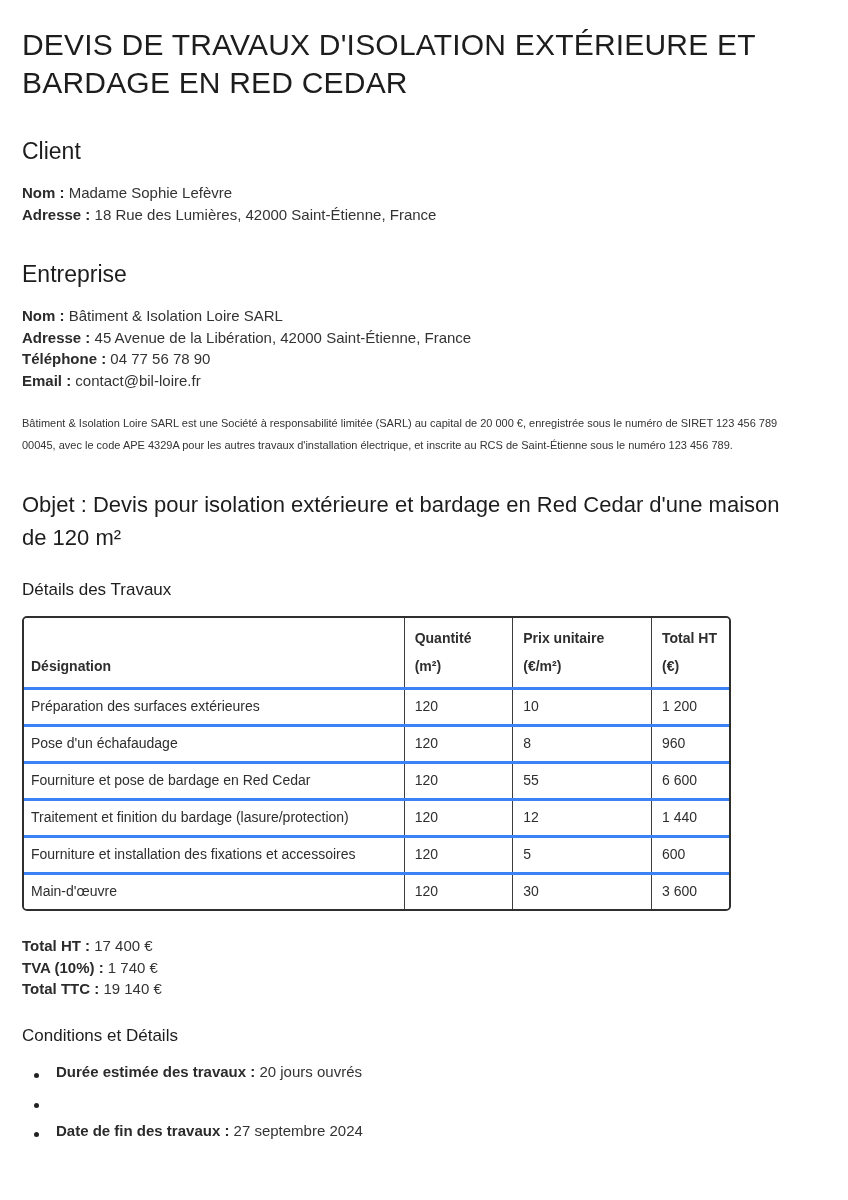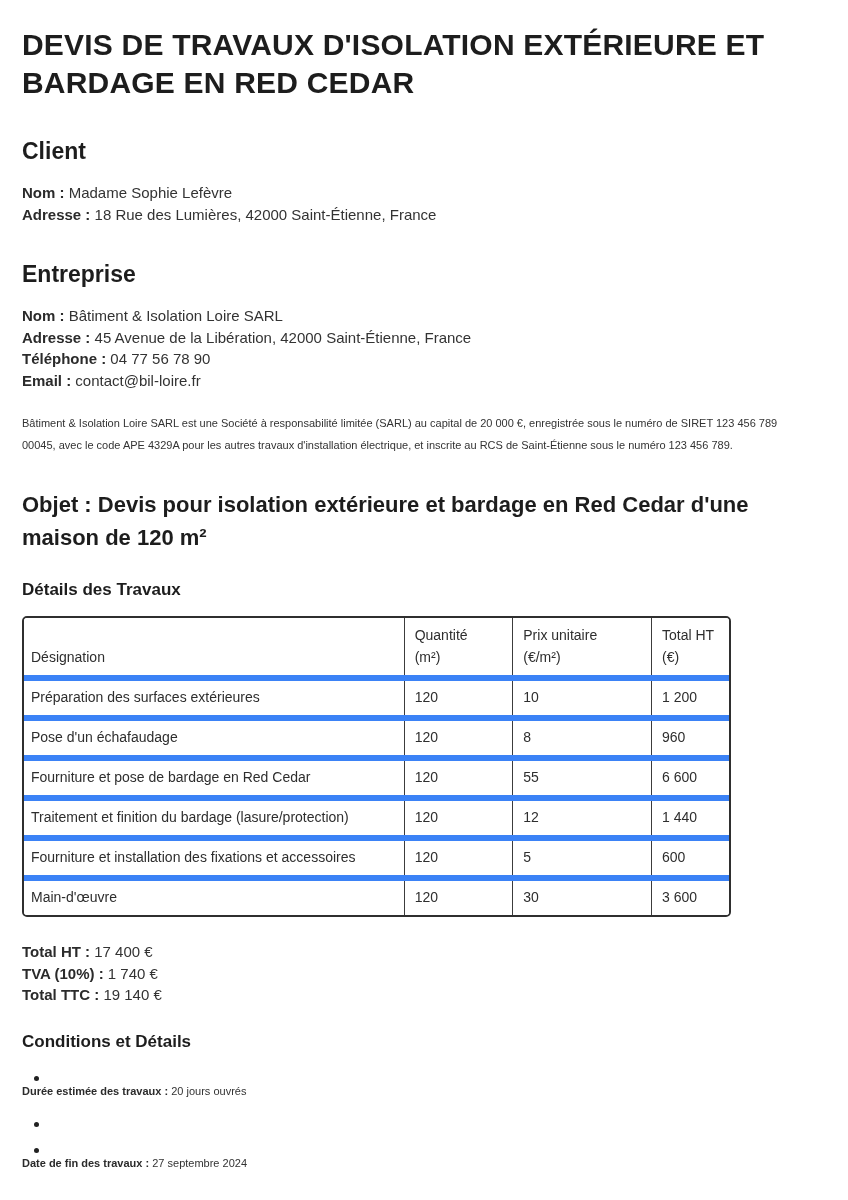--- a/index.html
+++ b/index.html
@@ -5,21 +5,21 @@
   html, body { margin: 0; padding: 0; background: #ffffff; }
   body {
     width: 848px;
     min-height: 1200px;
     box-sizing: border-box;
     padding: 26px 38px 30px 22px;
     font-family: "Liberation Sans", "DejaVu Sans", sans-serif;
     color: #333333;
     -webkit-font-smoothing: antialiased;
   }
-  h1, h2, h3 { color: #1d1d1d; font-weight: 700; }
+  h1, h2, h3 { color: #1d1d1d; font-weight: 400; }
   .doc-title {
     font-size: 30px;
     line-height: 38px;
     margin: 0;
     letter-spacing: 0.2px;
   }
   .section-heading {
     font-size: 23px;
     line-height: 30px;
     margin: 34px 0 0 0;
@@ -56,32 +56,32 @@
     overflow: hidden;
   }
   table.works {
     border-collapse: collapse;
     table-layout: fixed;
     width: 100%;
     background: #ffffff;
   }
   table.works th, table.works td {
     border-left: 1px solid #3c3c3c;
-    border-top: 6px solid #3b82f6;
+    border-top: 3px solid #3b82f6;
     text-align: left;
     font-size: 14px;
     color: #2e2e2e;
     padding: 6px 10px 7px 10px;
   }
   table.works th:first-child, table.works td:first-child { border-left: none; padding-left: 7px; }
   table.works thead th { border-top: none; }
   table.works thead th {
-    font-weight: 400;
+    font-weight: 700;
     vertical-align: bottom;
-    line-height: 22px;
+    line-height: 28px;
     white-space: pre-line;
     height: 38px;
   }
   table.works tbody td {
     font-weight: 400;
     vertical-align: top;
     line-height: 21px;
     height: 19px;
   }
   .totals { margin-top: 24px; }
@@ -90,25 +90,24 @@
     font-size: 15px;
     line-height: 21.5px;
   }
   .conditions-list {
     list-style: none;
     margin: 15px 0 0 0;
     padding: 0;
   }
   .conditions-list li {
     display: flex;
-    align-items: flex-start;
+    align-items: center;
     margin: 0 0 13px 0;
-    font-size: 11px;
+    font-size: 15px;
     line-height: 20px;
-    flex-direction: column;
   }
   .bullet-dot {
     width: 5px;
     height: 5px;
     border-radius: 50%;
     background: #222222;
     margin: 8px 17px 0 12px;
     flex: 0 0 auto;
   }
 </style>

